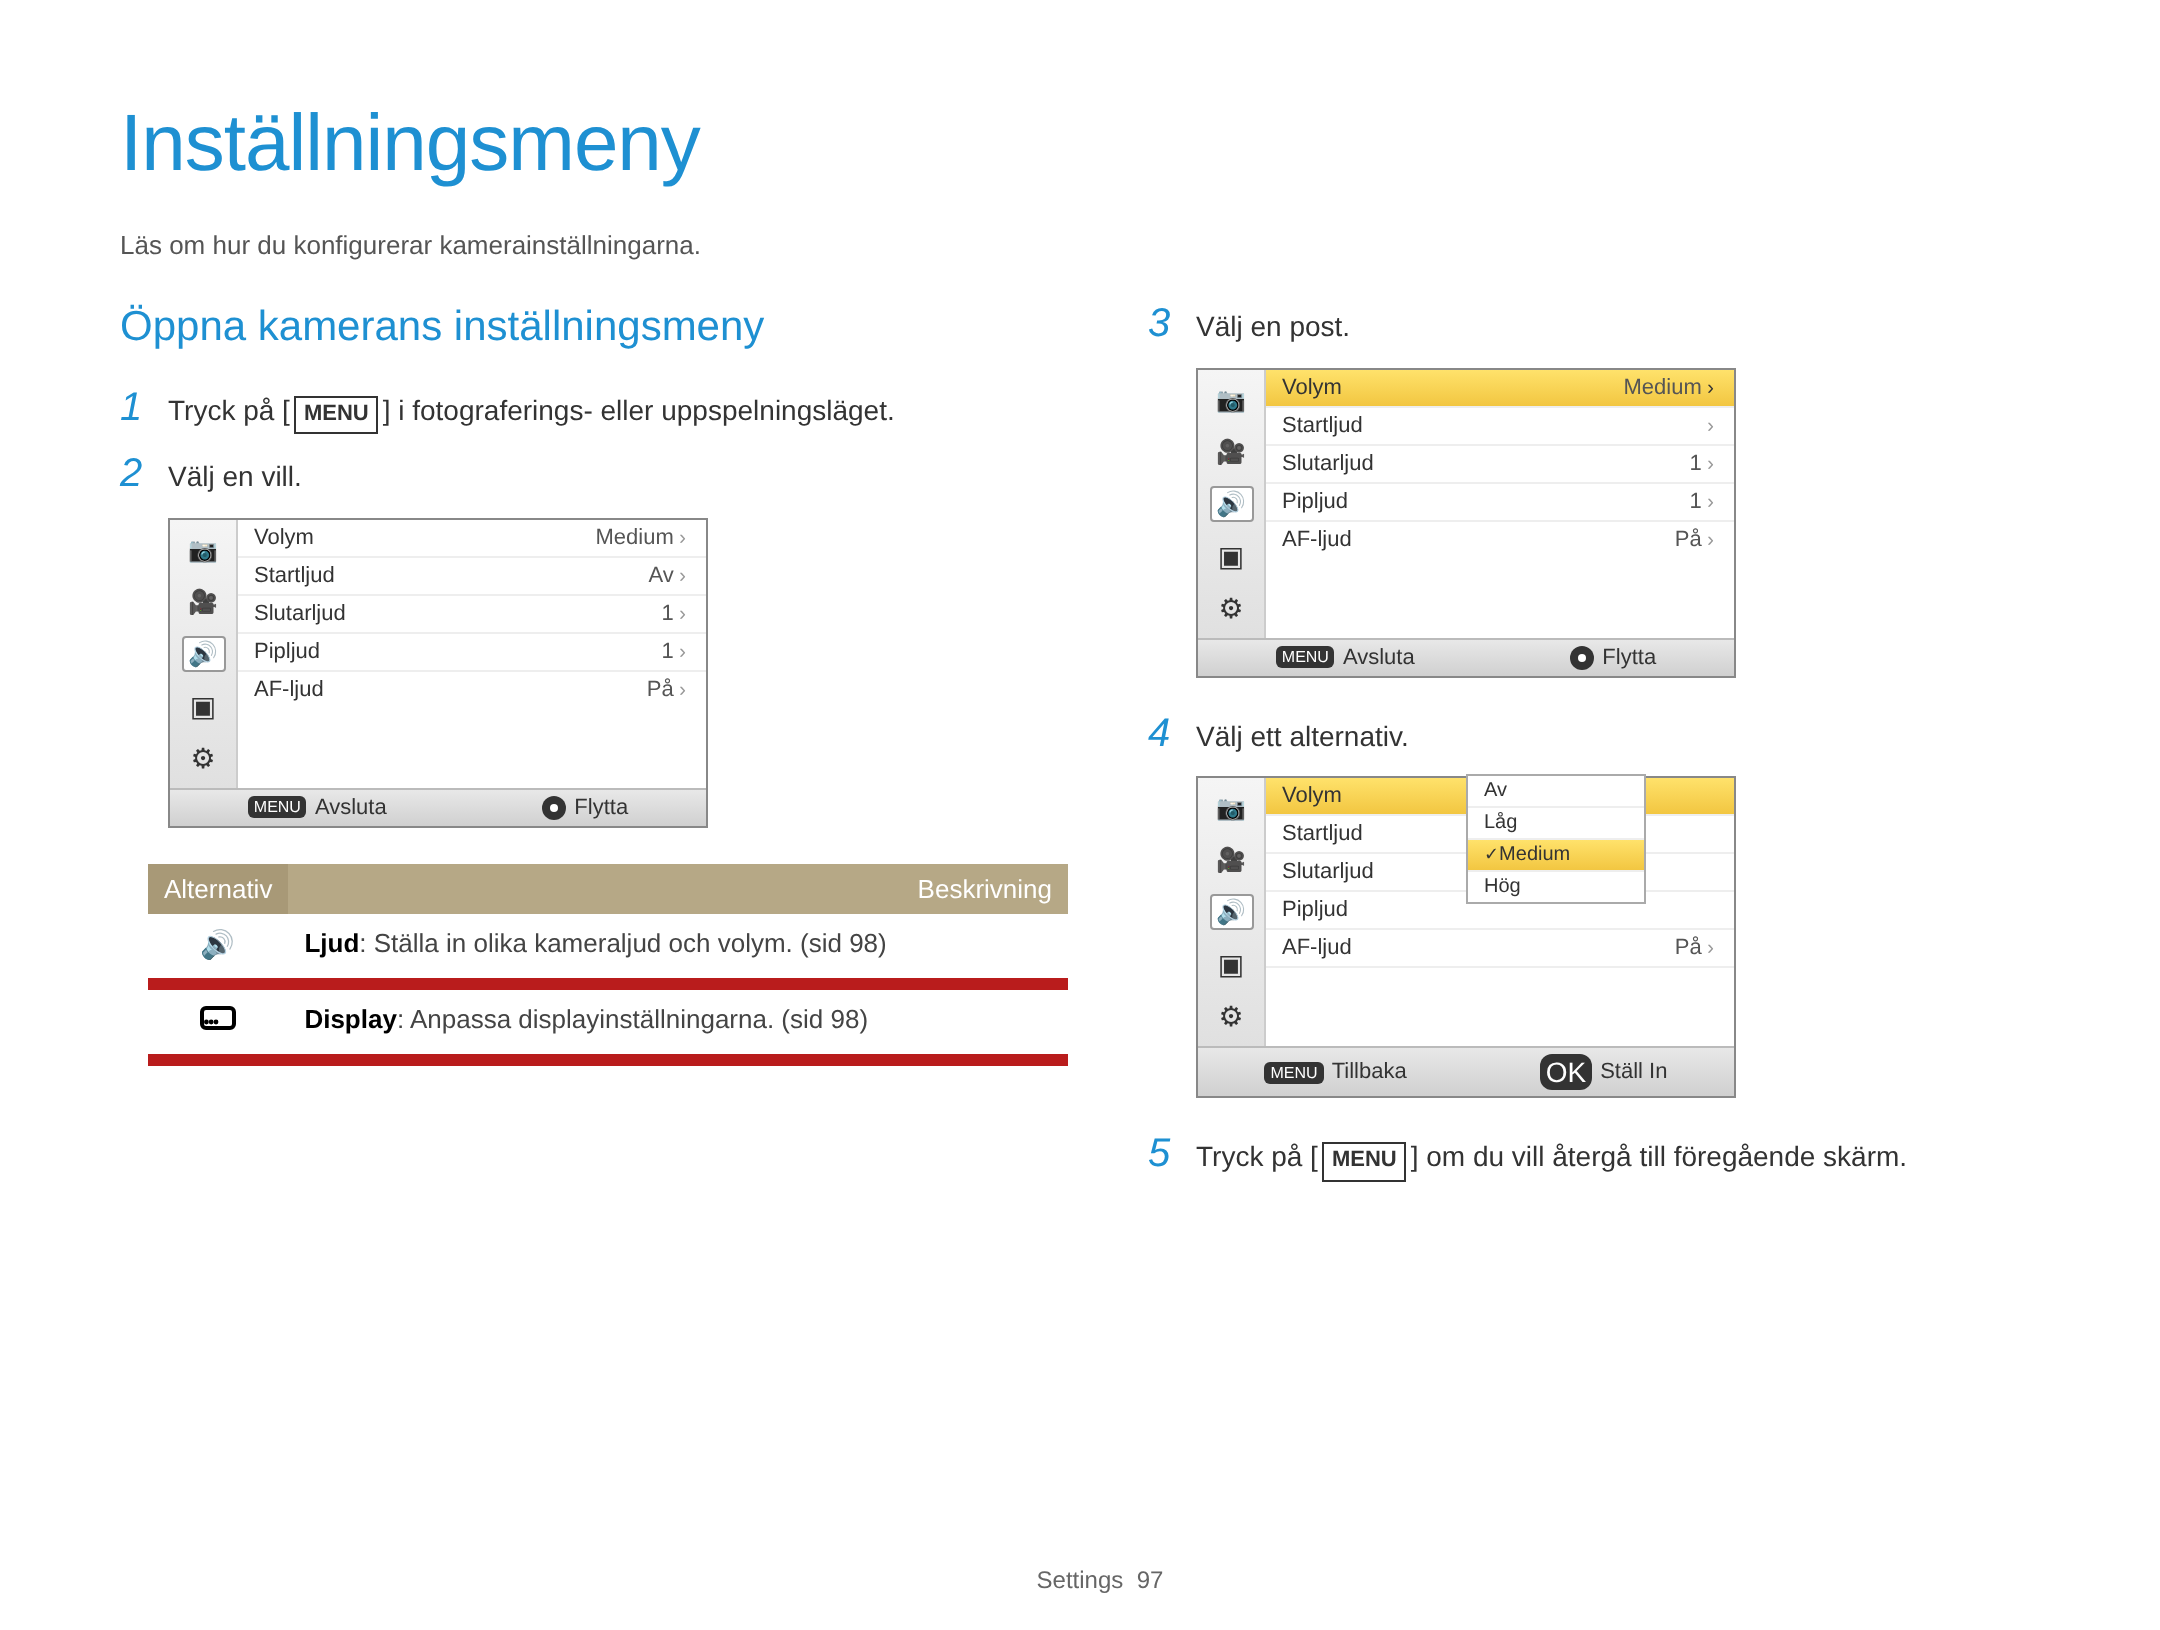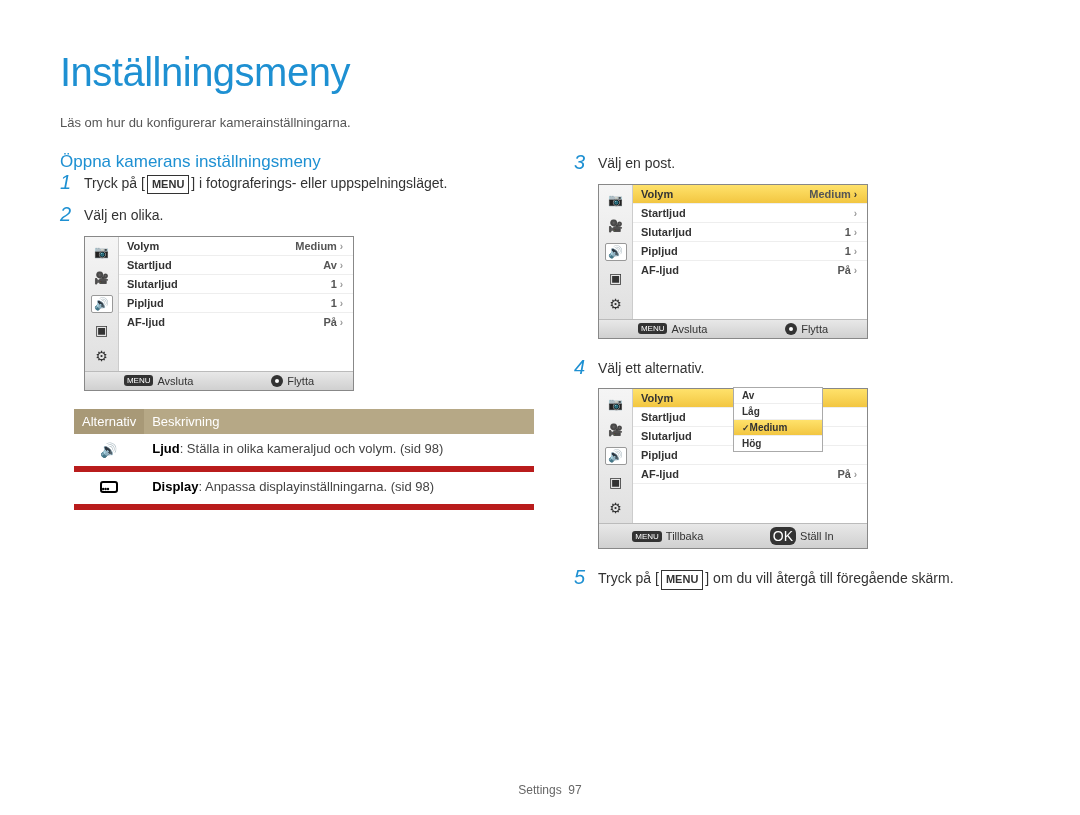--- a/index.html
+++ b/index.html
@@ -25,22 +25,23 @@
     margin-bottom: 22px;
     margin-top: 20px;
   }
   .columns {
     display: flex;
     gap: 40px;
   }
   .col { flex: 1; }
   .section-title {
     color: #1e90d2;
-    font-size: 17px;
+    font-size: 21px;
     font-weight: 400;
+    margin-bottom: 18px;
   }
   .step {
     display: flex;
     align-items: flex-start;
     margin-bottom: 10px;
     font-size: 14px;
     color: #333;
   }
   .step-num {
     color: #1e90d2;
@@ -75,21 +76,21 @@
     background: linear-gradient(#f5f5f5,#e0e0e0);
     border-right: 1px solid #ccc;
     display:flex; flex-direction:column;
     align-items:center; padding: 6px 0; gap:8px;
   }
   .lcd-left .tab {
     width: 22px; height: 18px; display:flex; align-items:center; justify-content:center;
     font-size: 12px;
   }
   .lcd-left .tab.sel { background:#fff; border:1px solid #999; border-radius:2px; }
-  .lcd-rows { flex:1;font-weight:bold; }
+  .lcd-rows { flex:1; }
   .lcd-row { display:flex; justify-content:space-between; padding: 3px 10px 3px 8px; border-bottom:1px solid #eee; }
   .lcd-row:last-child { border-bottom:none; }
   .lcd-row .val { color:#555; }
   .lcd-row .val::after { content:" \203A"; color:#999; font-size:10px; }
   .lcd-row.hl { background: linear-gradient(#ffe26b,#f2c641); }
   .lcd-row.hl .val::after { content:" \203A"; color:#333; }
   .lcd-foot {
     background: linear-gradient(#e8e8e8,#d0d0d0);
     display:flex; justify-content:space-around; padding:3px 0;
     border-top:1px solid #bbb; font-size:11px;
@@ -124,21 +125,21 @@
   .popup-list div:last-child{border-bottom:none;}
   .popup-list .psel{ background:linear-gradient(#ffe26b,#f2c641); }
   .popup-list .psel::before{ content:"\2713 "; font-size:9px;}
 
   
   .opt-table {
     width: 460px; margin-left: 14px;
     border-collapse: collapse; font-size: 13px;
   }
   .opt-table th {
-    background: #b6a886; color:#fff; font-weight:400; text-align:left;
+    background: #b6a886; color:#fff; font-weight:400; text-align:right;
     padding: 5px 8px; font-size:13px;
   }
   .opt-table th:first-child{ width:70px; background:#a89977;}
   .opt-table td {
     border-bottom: 6px solid #b91c1c;
     padding: 7px 8px; vertical-align: top;
     color:#444;
   }
   .opt-table td:first-child{ text-align:center; font-size:16px;}
   .opt-table strong{ color:#000;}
@@ -173,21 +174,21 @@
 
     <div class="step">
       <span class="step-num">1</span>
       <span class="step-text">
         <span>Tryck på [</span><span class="menu-box">MENU</span><span>] i fotograferings- eller uppspelningsläget.</span>
       </span>
     </div>
 
     <div class="step">
       <span class="step-num">2</span>
-      <span class="step-text">Välj en olika.</span>
+      <span class="step-text">Välj en vill.</span>
     </div>
 
     <div class="lcd">
       <div class="lcd-body">
         <div class="lcd-left">
           <div class="tab cam-ic"></div>
           <div class="tab vid-ic"></div>
           <div class="tab sel snd-ic"></div>
           <div class="tab disp-ic"></div>
           <div class="tab set-ic"></div>

